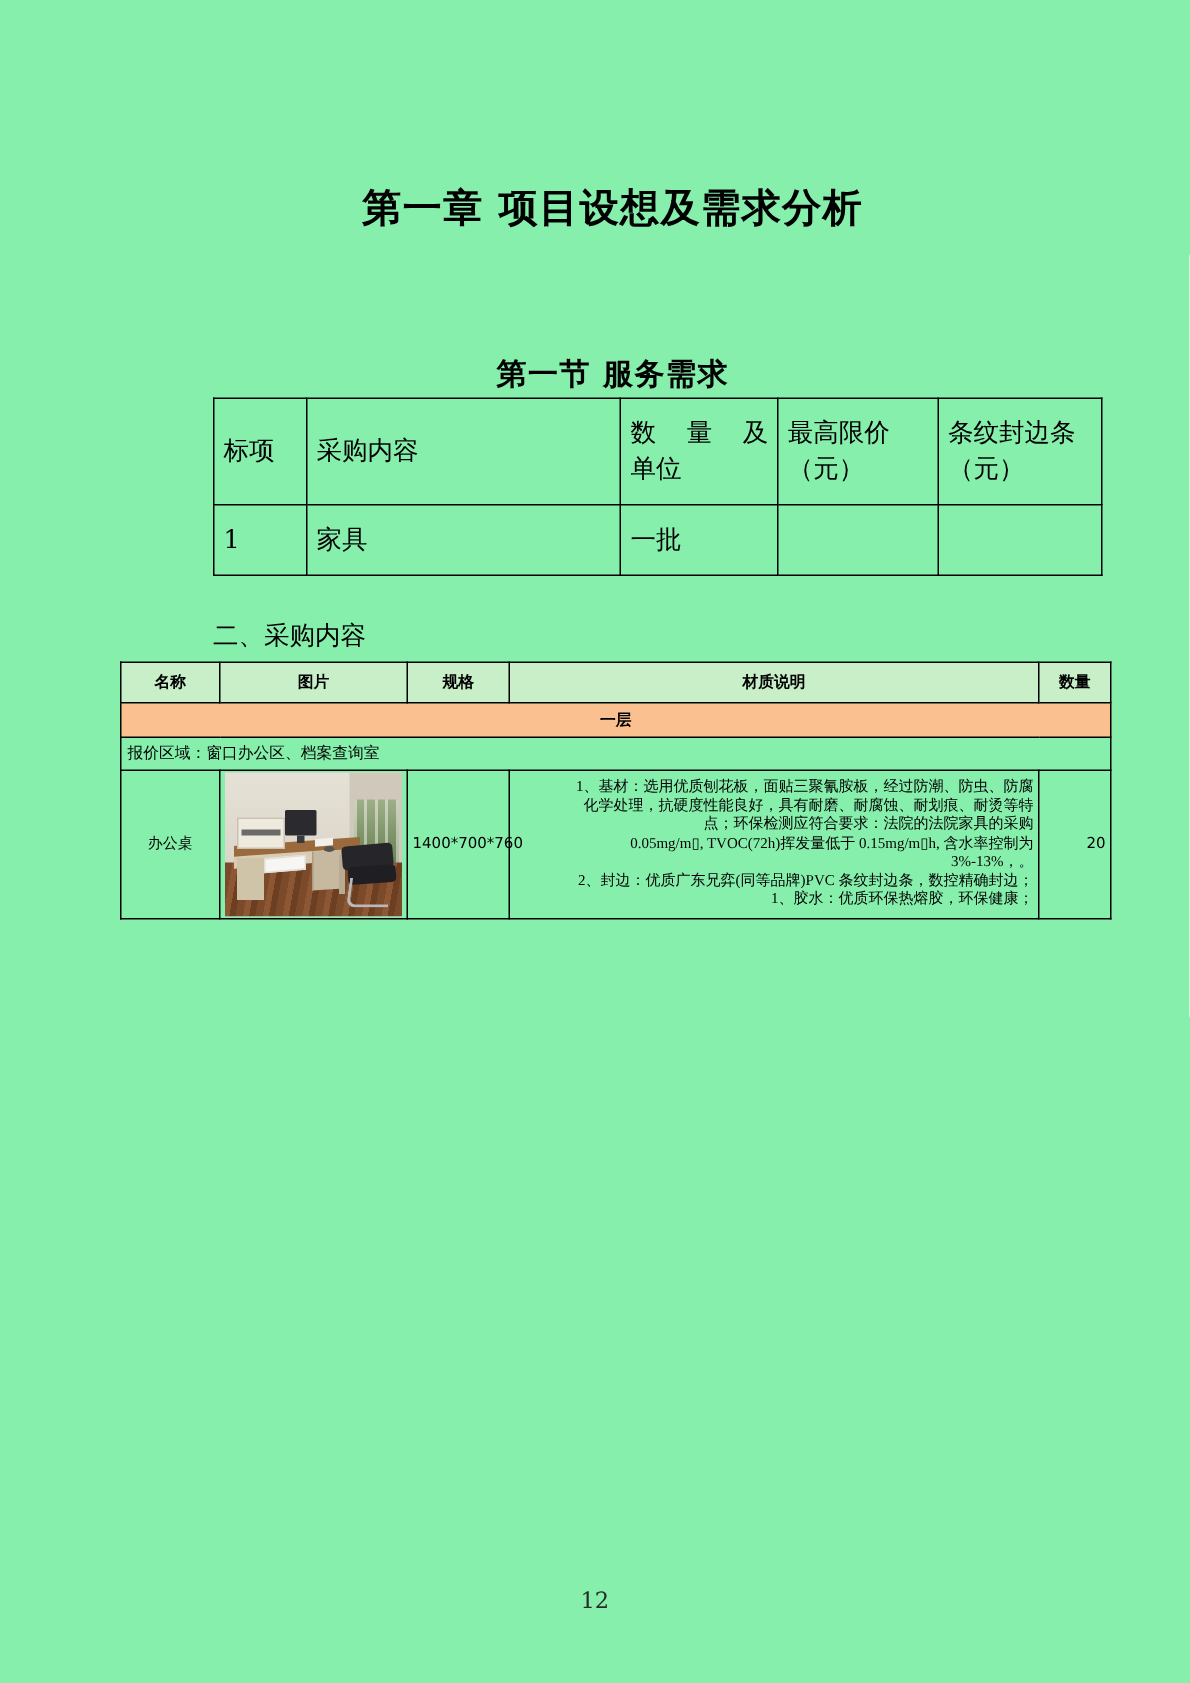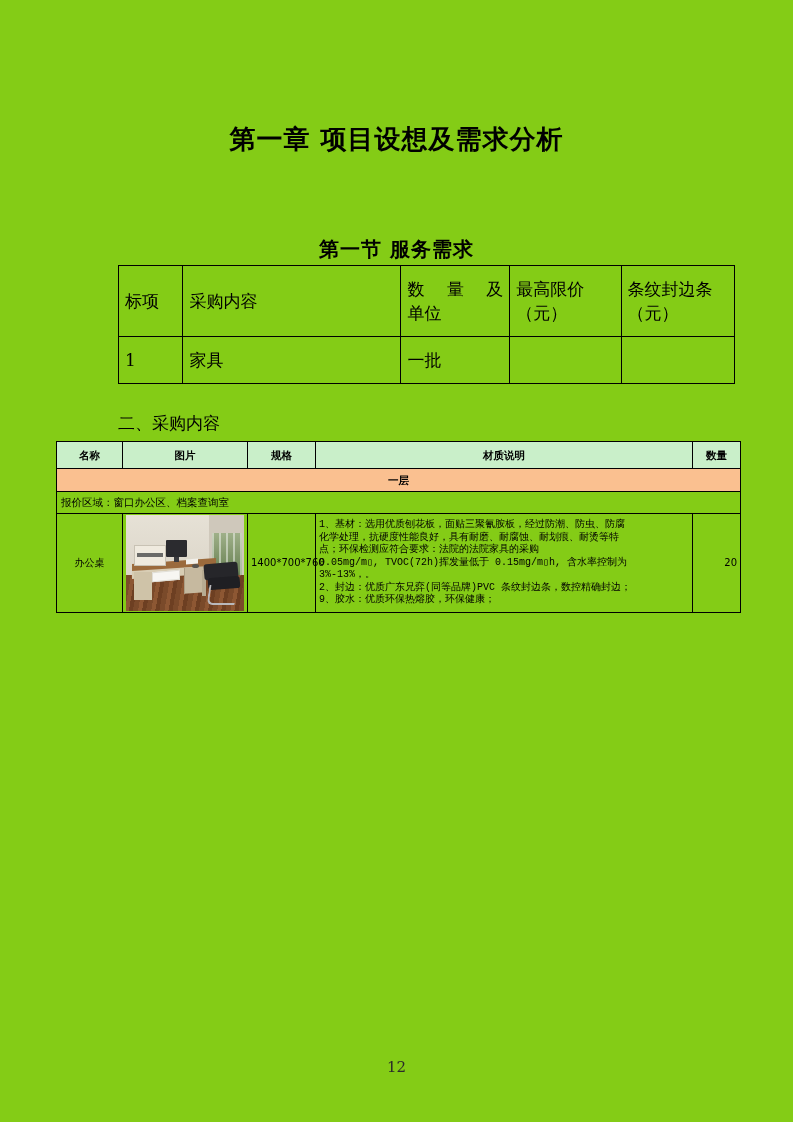--- a/index.html
+++ b/index.html
@@ -10,23 +10,24 @@
   }
   body {
     font-family: "DejaVu Serif", "Liberation Serif", serif;
     color: #000000;
   }
   .page {
     position: relative;
     width: 793px;
     height: 1122px;
     margin: 0 auto;
-    background: #84cc16;
+    background: #86efac;
     box-sizing: border-box;
     overflow: hidden;
+    padding-left: 24px;
   }
 
   
   .chapter-title {
     text-align: center;
     font-family: "DejaVu Sans", "Liberation Sans", sans-serif;
     font-weight: bold;
     font-size: 26px;
     letter-spacing: 1px;
     margin: 0;
@@ -150,25 +151,25 @@
   td.spec-cell {
     text-align: center;
     font-size: 10px;
     line-height: 1.5;
   }
   td.qty-cell {
     text-align: right;
     font-size: 10.5px;
   }
   td.desc-cell {
-    text-align: left;
+    text-align: right;
     font-size: 9.6px;
     line-height: 1.42;
     padding: 2px 3px;
-    font-family: Liberation Mono, monospace;
+    font-family: Liberation Serif, serif;
   }
   td.desc-cell .ln { display: block; white-space: nowrap; }
   td.img-cell {
     text-align: center;
     padding: 3px 2px 0 2px;
     vertical-align: bottom;
   }
 
   
   .photo {
@@ -373,21 +374,21 @@
             </div>
           </td>
           <td class="spec-cell">1400*700*760</td>
           <td class="desc-cell">
             <span class="ln">1、基材：选用优质刨花板，面贴三聚氰胺板，经过防潮、防虫、防腐</span>
             <span class="ln">化学处理，抗硬度性能良好，具有耐磨、耐腐蚀、耐划痕、耐烫等特</span>
             <span class="ln">点；环保检测应符合要求：法院的法院家具的采购</span>
             <span class="ln">0.05mg/m▯, TVOC(72h)挥发量低于 0.15mg/m▯h, 含水率控制为</span>
             <span class="ln">3%-13%，。</span>
             <span class="ln">2、封边：优质广东兄弈(同等品牌)PVC 条纹封边条，数控精确封边；</span>
-            <span class="ln">9、胶水：优质环保热熔胶，环保健康；</span>
+            <span class="ln">1、胶水：优质环保热熔胶，环保健康；</span>
           </td>
           <td class="qty-cell">20</td>
         </tr>
       </tbody>
     </table>
   </div>
 
   <div class="page-number">12</div>
 
 </div>

